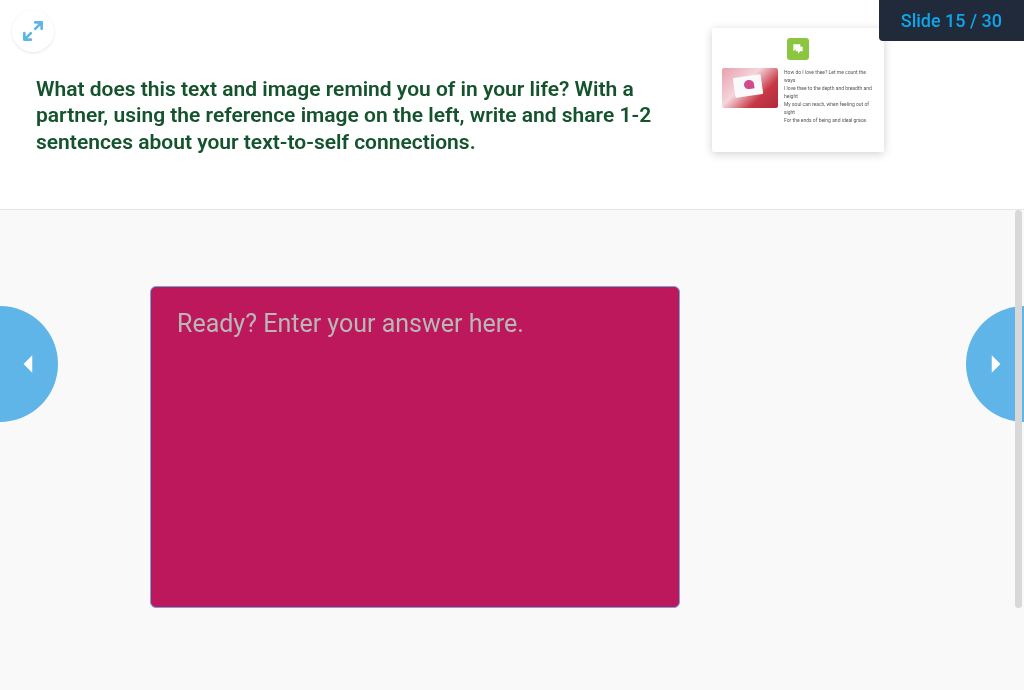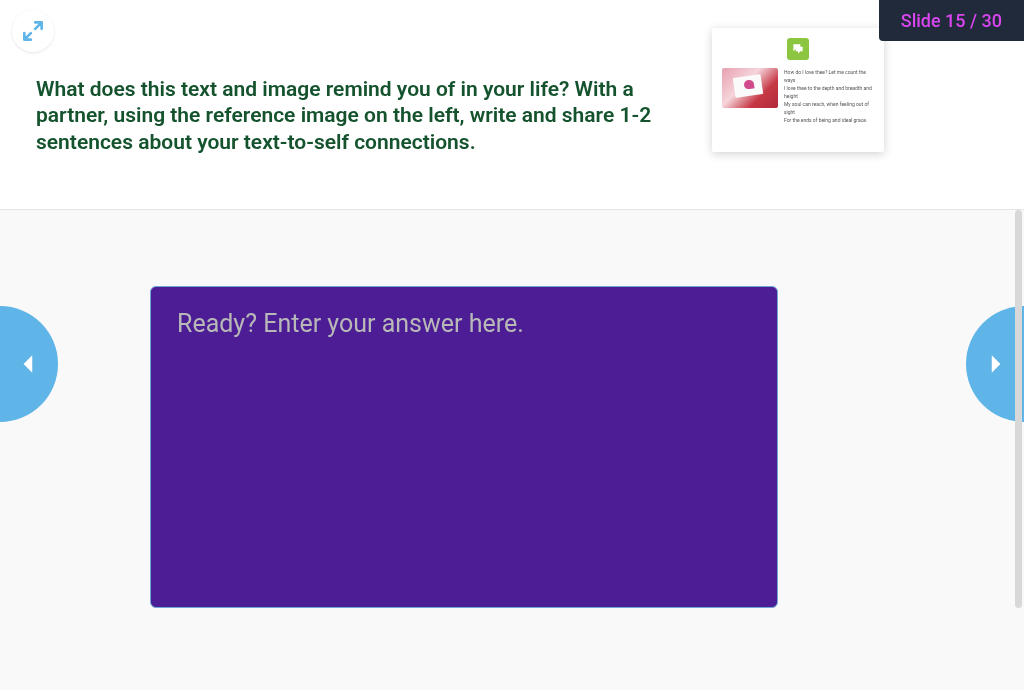--- a/index.html
+++ b/index.html
@@ -120,21 +120,21 @@
       flex: 1;
       font-size: 5px;
       color: #555555;
       line-height: 1.6;
     }
     .slide-counter {
       position: absolute;
       right: 0;
       top: 0;
       background: #212a3a;
-      color: #d946ef;
+      color: #0ea5e9;
       padding: 10px 22px;
       font-size: 18px;
       font-weight: 500;
       border-bottom-left-radius: 4px;
     }
     .answer-section {
       position: relative;
       width: 100%;
       height: 480px;
       background: #f9f9fa;
@@ -161,23 +161,23 @@
     }
     .nav-button svg {
       width: 26px;
       height: 26px;
       fill: #ffffff;
     }
     .answer-box {
       position: absolute;
       left: 150px;
       top: 76px;
-      width: 628px;
+      width: 530px;
       height: 322px;
-      background: #4c1d95;
+      background: #be185d;
       border: 1.5px solid #6fa8d8;
       border-radius: 6px;
       padding: 22px 26px;
       font-size: 25px;
       color: #b8b8b8;
       font-family: inherit;
       resize: none;
       outline: none;
     }
     .answer-box::placeholder {

